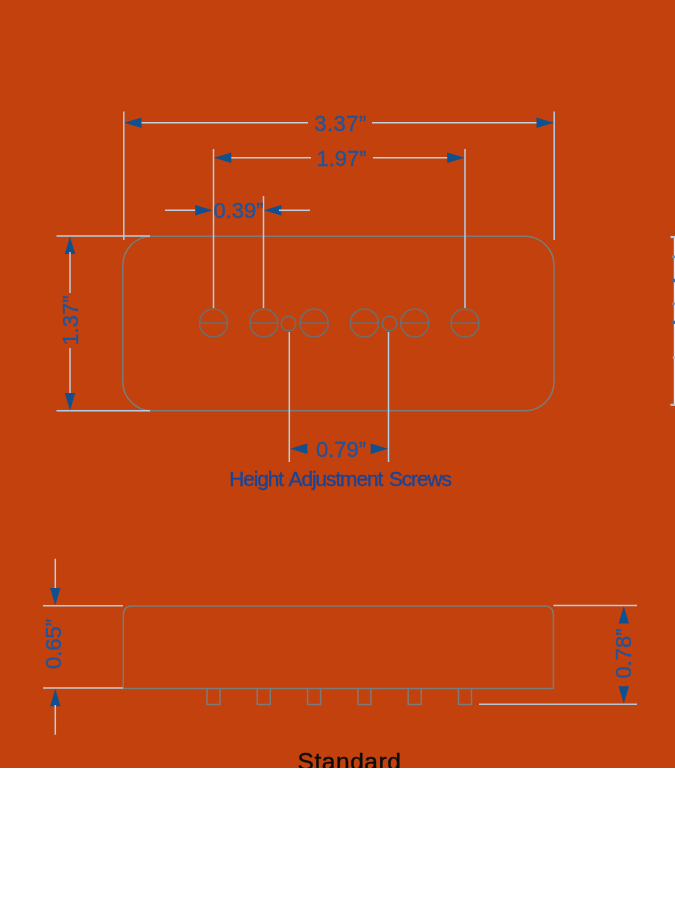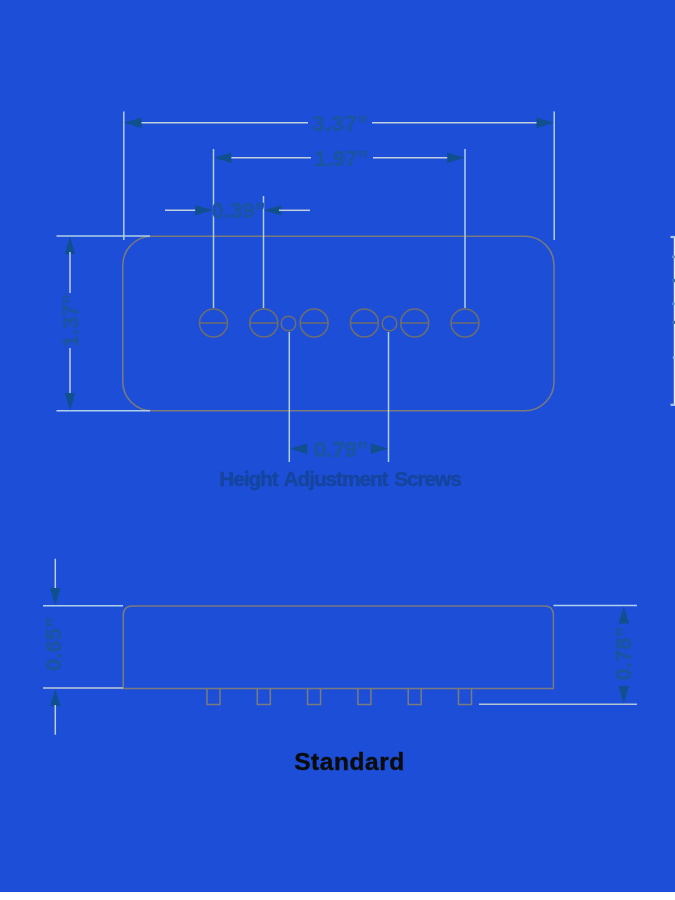--- a/index.html
+++ b/index.html
@@ -1,16 +1,16 @@
 <!DOCTYPE html>
 <html><head>
 <meta charset="utf-8">
 <style>
   html,body{margin:0;padding:0;background:#ffffff;}
-  #page{position:relative;width:675px;height:892px;background:#1d4ed8;overflow:hidden;font-weight:bold;}
+  #page{position:relative;width:675px;height:768px;background:#c2410c;overflow:hidden;}
   svg{position:absolute;left:0;top:0;}
   text{font-family:"Liberation Sans",sans-serif;}
 </style>
 </head>
 <body>
 <div id="page">
 <svg width="675" height="900" viewBox="0 0 675 900">
   <defs></defs>
 
   <g>

